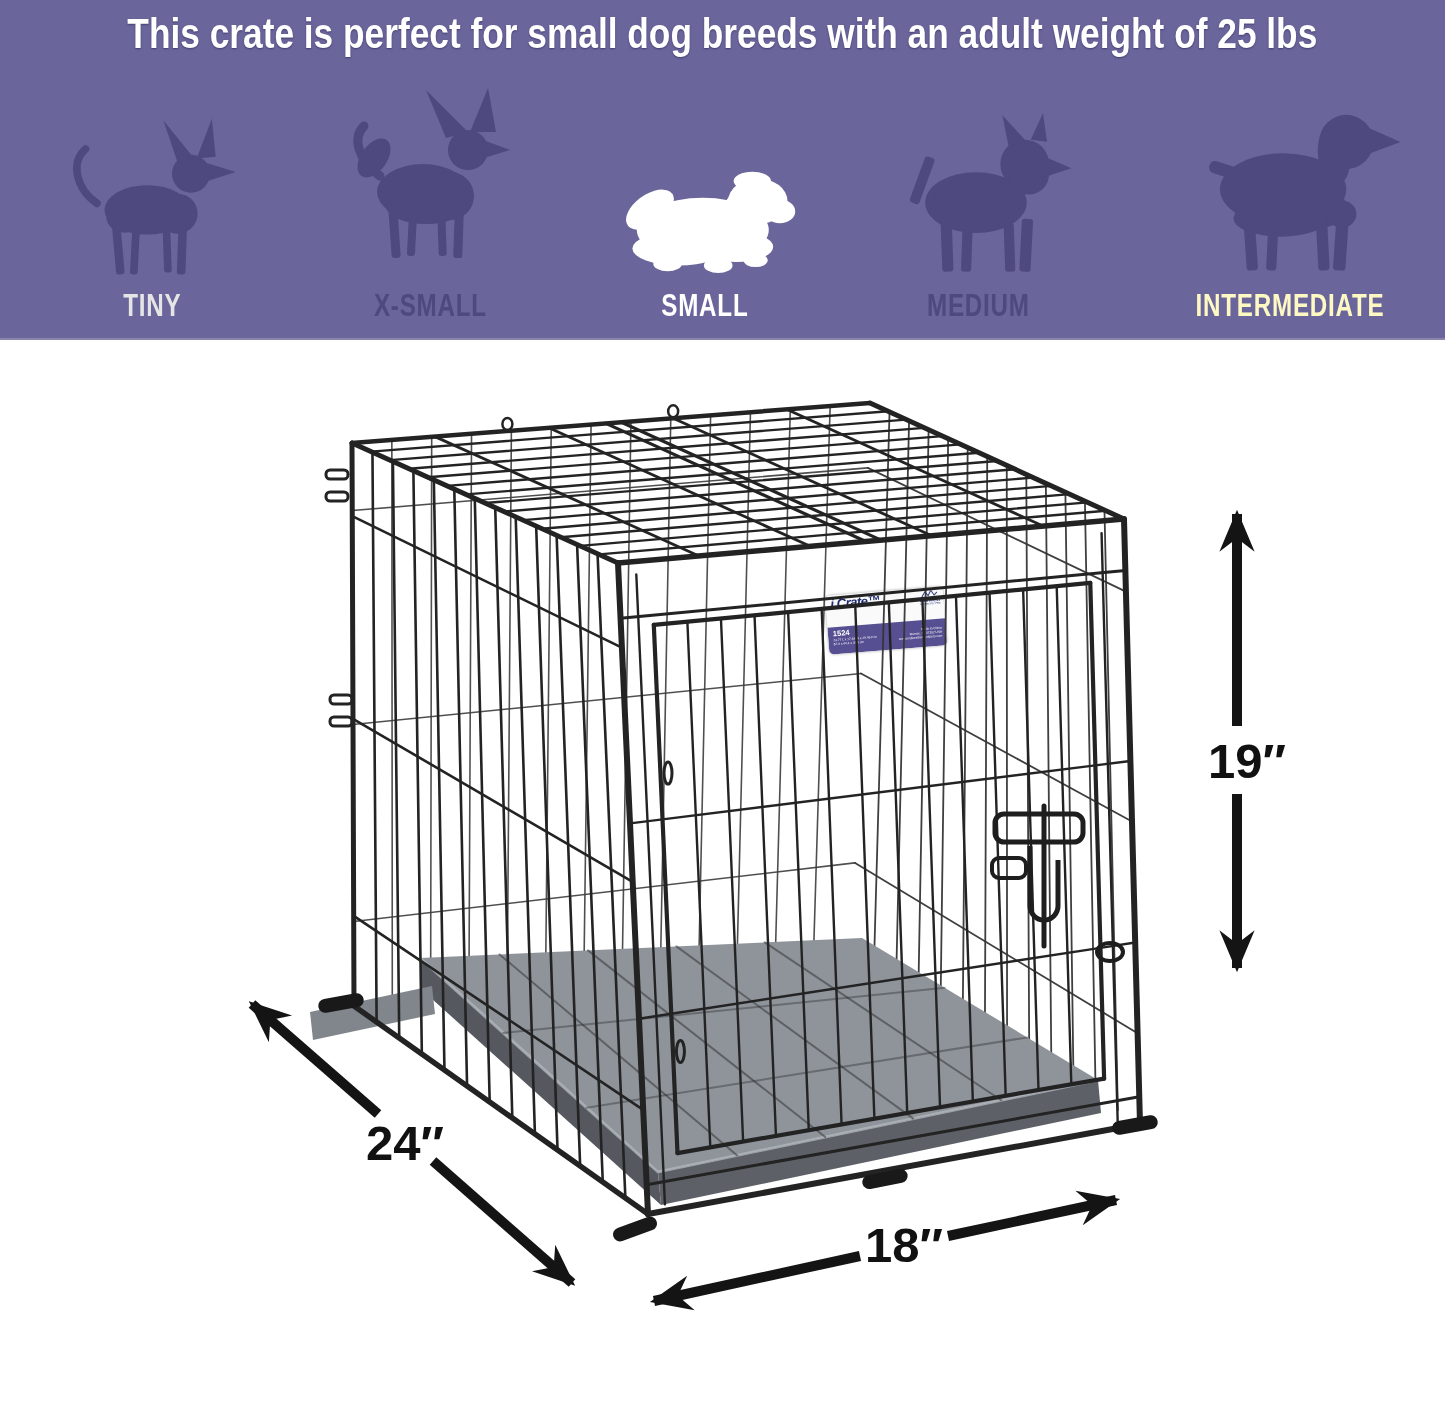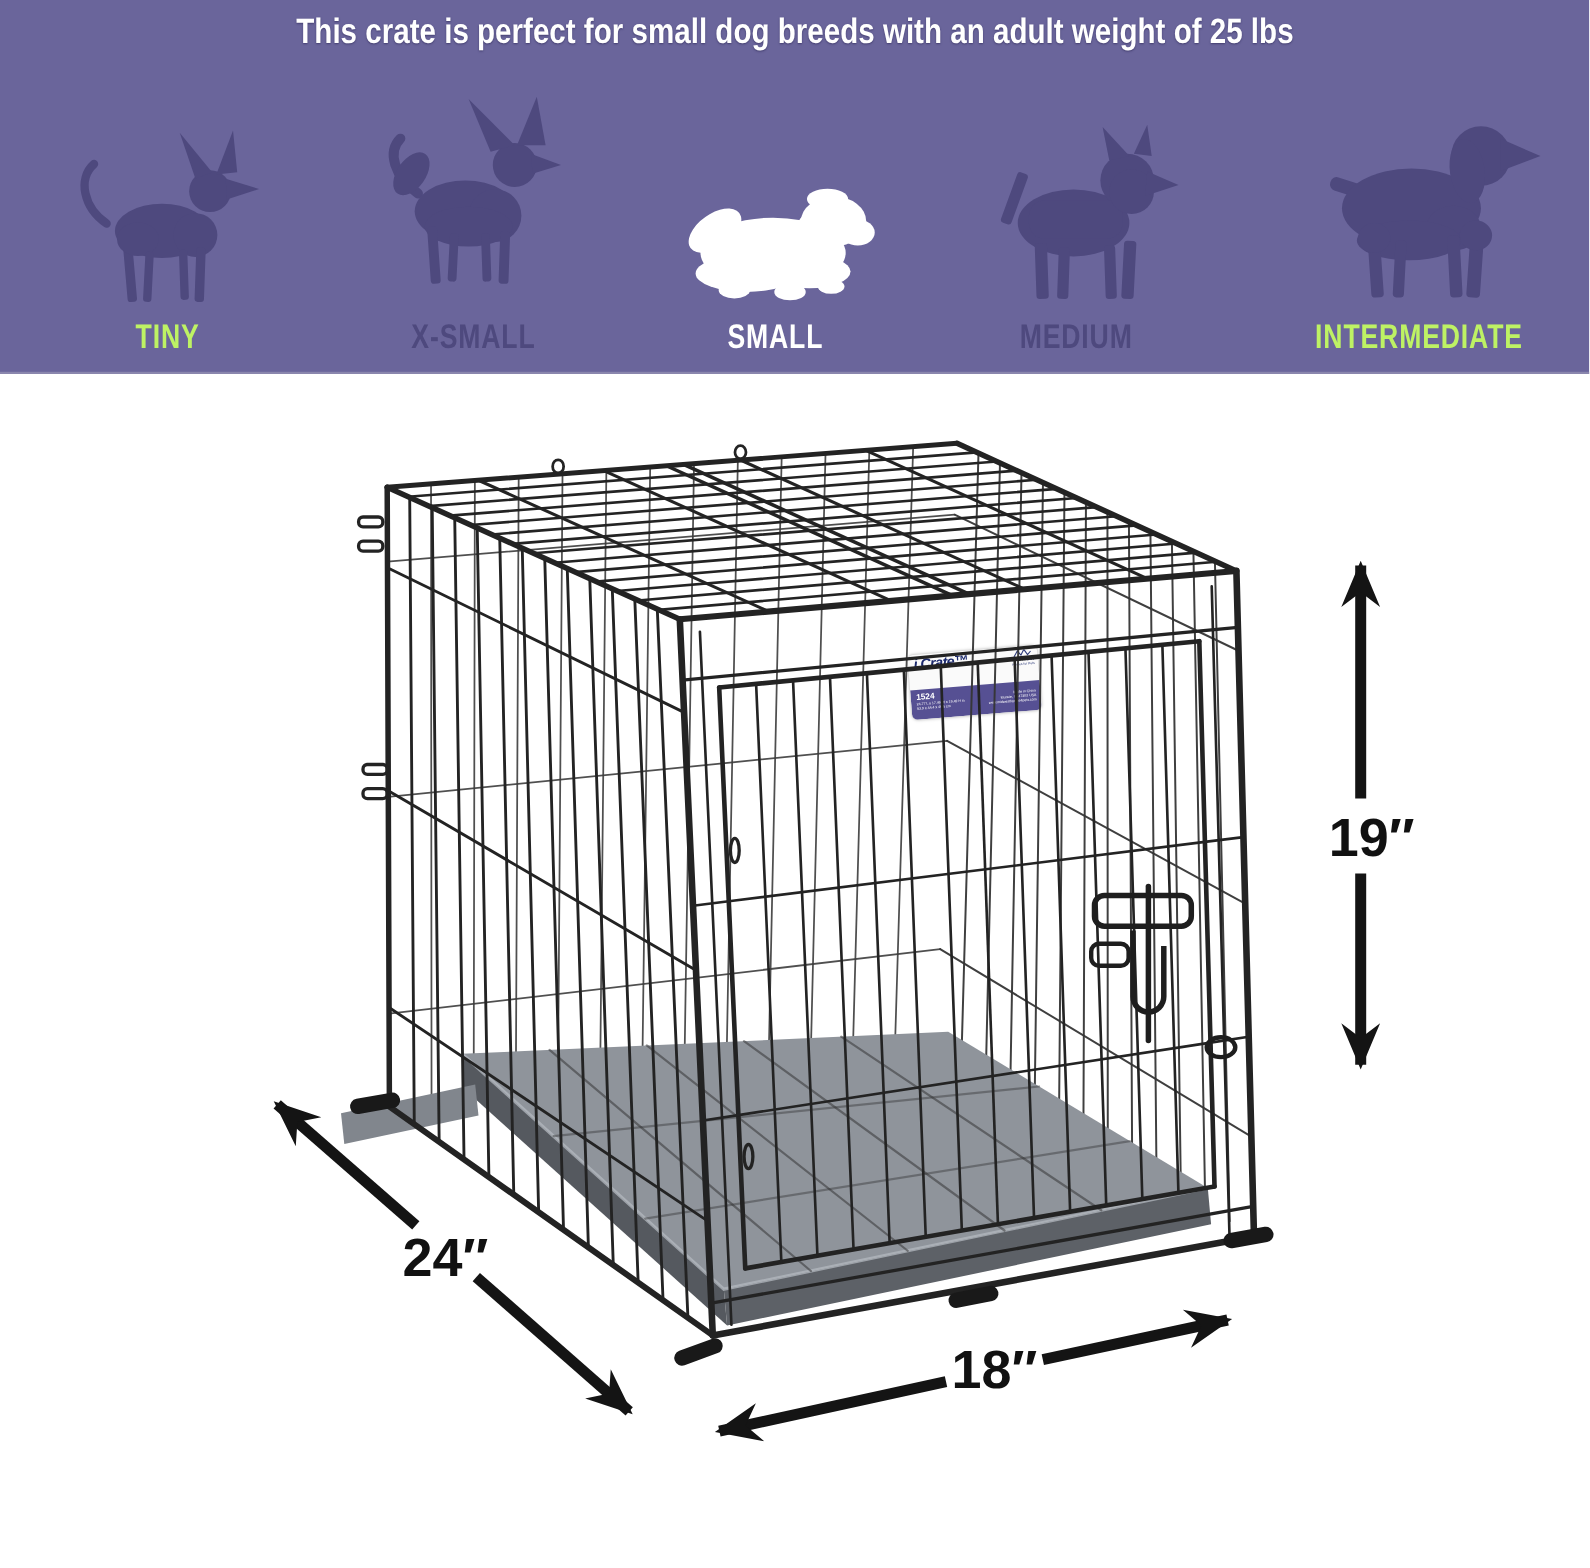--- a/index.html
+++ b/index.html
@@ -2,21 +2,21 @@
 <html><head>
 <meta charset="utf-8">
 <style>
   html,body{margin:0;padding:0;background:#ffffff;}
   .stage{position:relative;width:1445px;height:1425px;background:#fff;overflow:hidden;
          font-family:"Liberation Sans", sans-serif;}
   
   .banner{position:absolute;top:0;left:0;width:1445px;height:338px;z-index:3;
           border-bottom:2px solid #8a86ad;}
   .headline{position:absolute;top:10px;left:0;width:100%;text-align:center;
-            color:#ffffff;font-weight:bold;font-size:32px;white-space:nowrap;
+            color:#ffffff;font-weight:bold;font-size:42px;white-space:nowrap;
             text-shadow:0 1px 2px rgba(35,30,75,.55);}
   .cond{display:inline-block;transform:scaleX(.84);transform-origin:50% 50%;}
   .size-item{position:absolute;bottom:14px;transform:translateX(-50%);text-align:center;}
   .size-item svg{display:block;margin:0 auto 4px auto;}
   .size-label{font-weight:bold;font-size:31px;letter-spacing:1px;white-space:nowrap;}
   .size-label .cond{transform:scaleX(.78);}
   
   .sticker{position:absolute;left:827px;top:591px;width:118px;height:59px;z-index:1;
            background:#fafafa;border-radius:5px;transform:rotate(-4.6deg);
            box-shadow:0 0 3px rgba(0,0,0,.35);overflow:hidden;}
@@ -238,21 +238,21 @@
           <circle cx="141" cy="64" r="20" fill="#4e497e"></circle>
           <polygon points="156,52 188,62 157,72" fill="#4e497e"></polygon>
           <polygon points="127,52 112,8 143,46" fill="#4e497e"></polygon>
           <polygon points="147,48 163,6 167,46" fill="#4e497e"></polygon>
           <rect x="127" y="118" width="9" height="52" rx="3" transform="rotate(2 131.5 144)" fill="#4e497e"></rect>
           <rect x="112" y="120" width="8" height="48" rx="3" transform="rotate(-2 116 144)" fill="#4e497e"></rect>
           <rect x="60" y="116" width="9" height="54" rx="3" transform="rotate(-5 64.5 143)" fill="#4e497e"></rect>
           <ellipse cx="72" cy="110" rx="20" ry="16" fill="#4e497e"></ellipse>
           <rect x="78" y="122" width="8" height="48" rx="3" transform="rotate(3 82 146)" fill="#4e497e"></rect>
         </svg>
-      <div class="size-label" style="color: #bef264;">
+      <div class="size-label" style="color: #e5e5e5;">
         <span class="cond">TINY</span></div>
     </div>
     <div class="size-item" style="left:430px">
       <svg id="dog1" viewBox="0 0 200 180" width="200" height="180">
           <path d="M50,88 C28,72 22,50 34,38" fill="none" stroke="#4e497e" stroke-width="9" stroke-linecap="round"></path>
           <ellipse cx="44" cy="70" rx="13" ry="22" transform="rotate(35 44 70)" fill="#4e497e"></ellipse>
           <ellipse cx="93" cy="104" rx="46" ry="28" fill="#4e497e"></ellipse>
           <circle cx="120" cy="108" r="24" fill="#4e497e"></circle>
           <ellipse cx="96" cy="118" rx="40" ry="18" fill="#4e497e"></ellipse>
           <circle cx="138" cy="62" r="20" fill="#4e497e"></circle>
@@ -311,18 +311,18 @@
           <ellipse cx="139" cy="66" rx="14" ry="26" transform="rotate(-8 139 66)" fill="#4e497e"></ellipse>
           <ellipse cx="128" cy="112" rx="22" ry="18" fill="#4e497e"></ellipse>
           <ellipse cx="92" cy="122" rx="42" ry="16" fill="#4e497e"></ellipse>
           <rect x="60" y="114" width="10" height="54" rx="3" transform="rotate(-4 65 141)" fill="#4e497e"></rect>
           <ellipse cx="64" cy="120" rx="13" ry="12" fill="#4e497e"></ellipse>
           <rect x="80" y="122" width="9" height="46" rx="3" transform="rotate(3 84.5 145)" fill="#4e497e"></rect>
           <rect x="124" y="118" width="10" height="50" rx="3" transform="rotate(-3 129 143)" fill="#4e497e"></rect>
           <rect x="140" y="112" width="11" height="56" rx="3" transform="rotate(4 145.5 140)" fill="#4e497e"></rect>
           <ellipse cx="146" cy="118" rx="13" ry="12" fill="#4e497e"></ellipse>
         </svg>
-      <div class="size-label" style="color: #bef264;">
+      <div class="size-label" style="color: #fef9c3;">
         <span class="cond">INTERMEDIATE</span></div>
     </div>
   </div>
 
 </div>
 
 </body></html>

